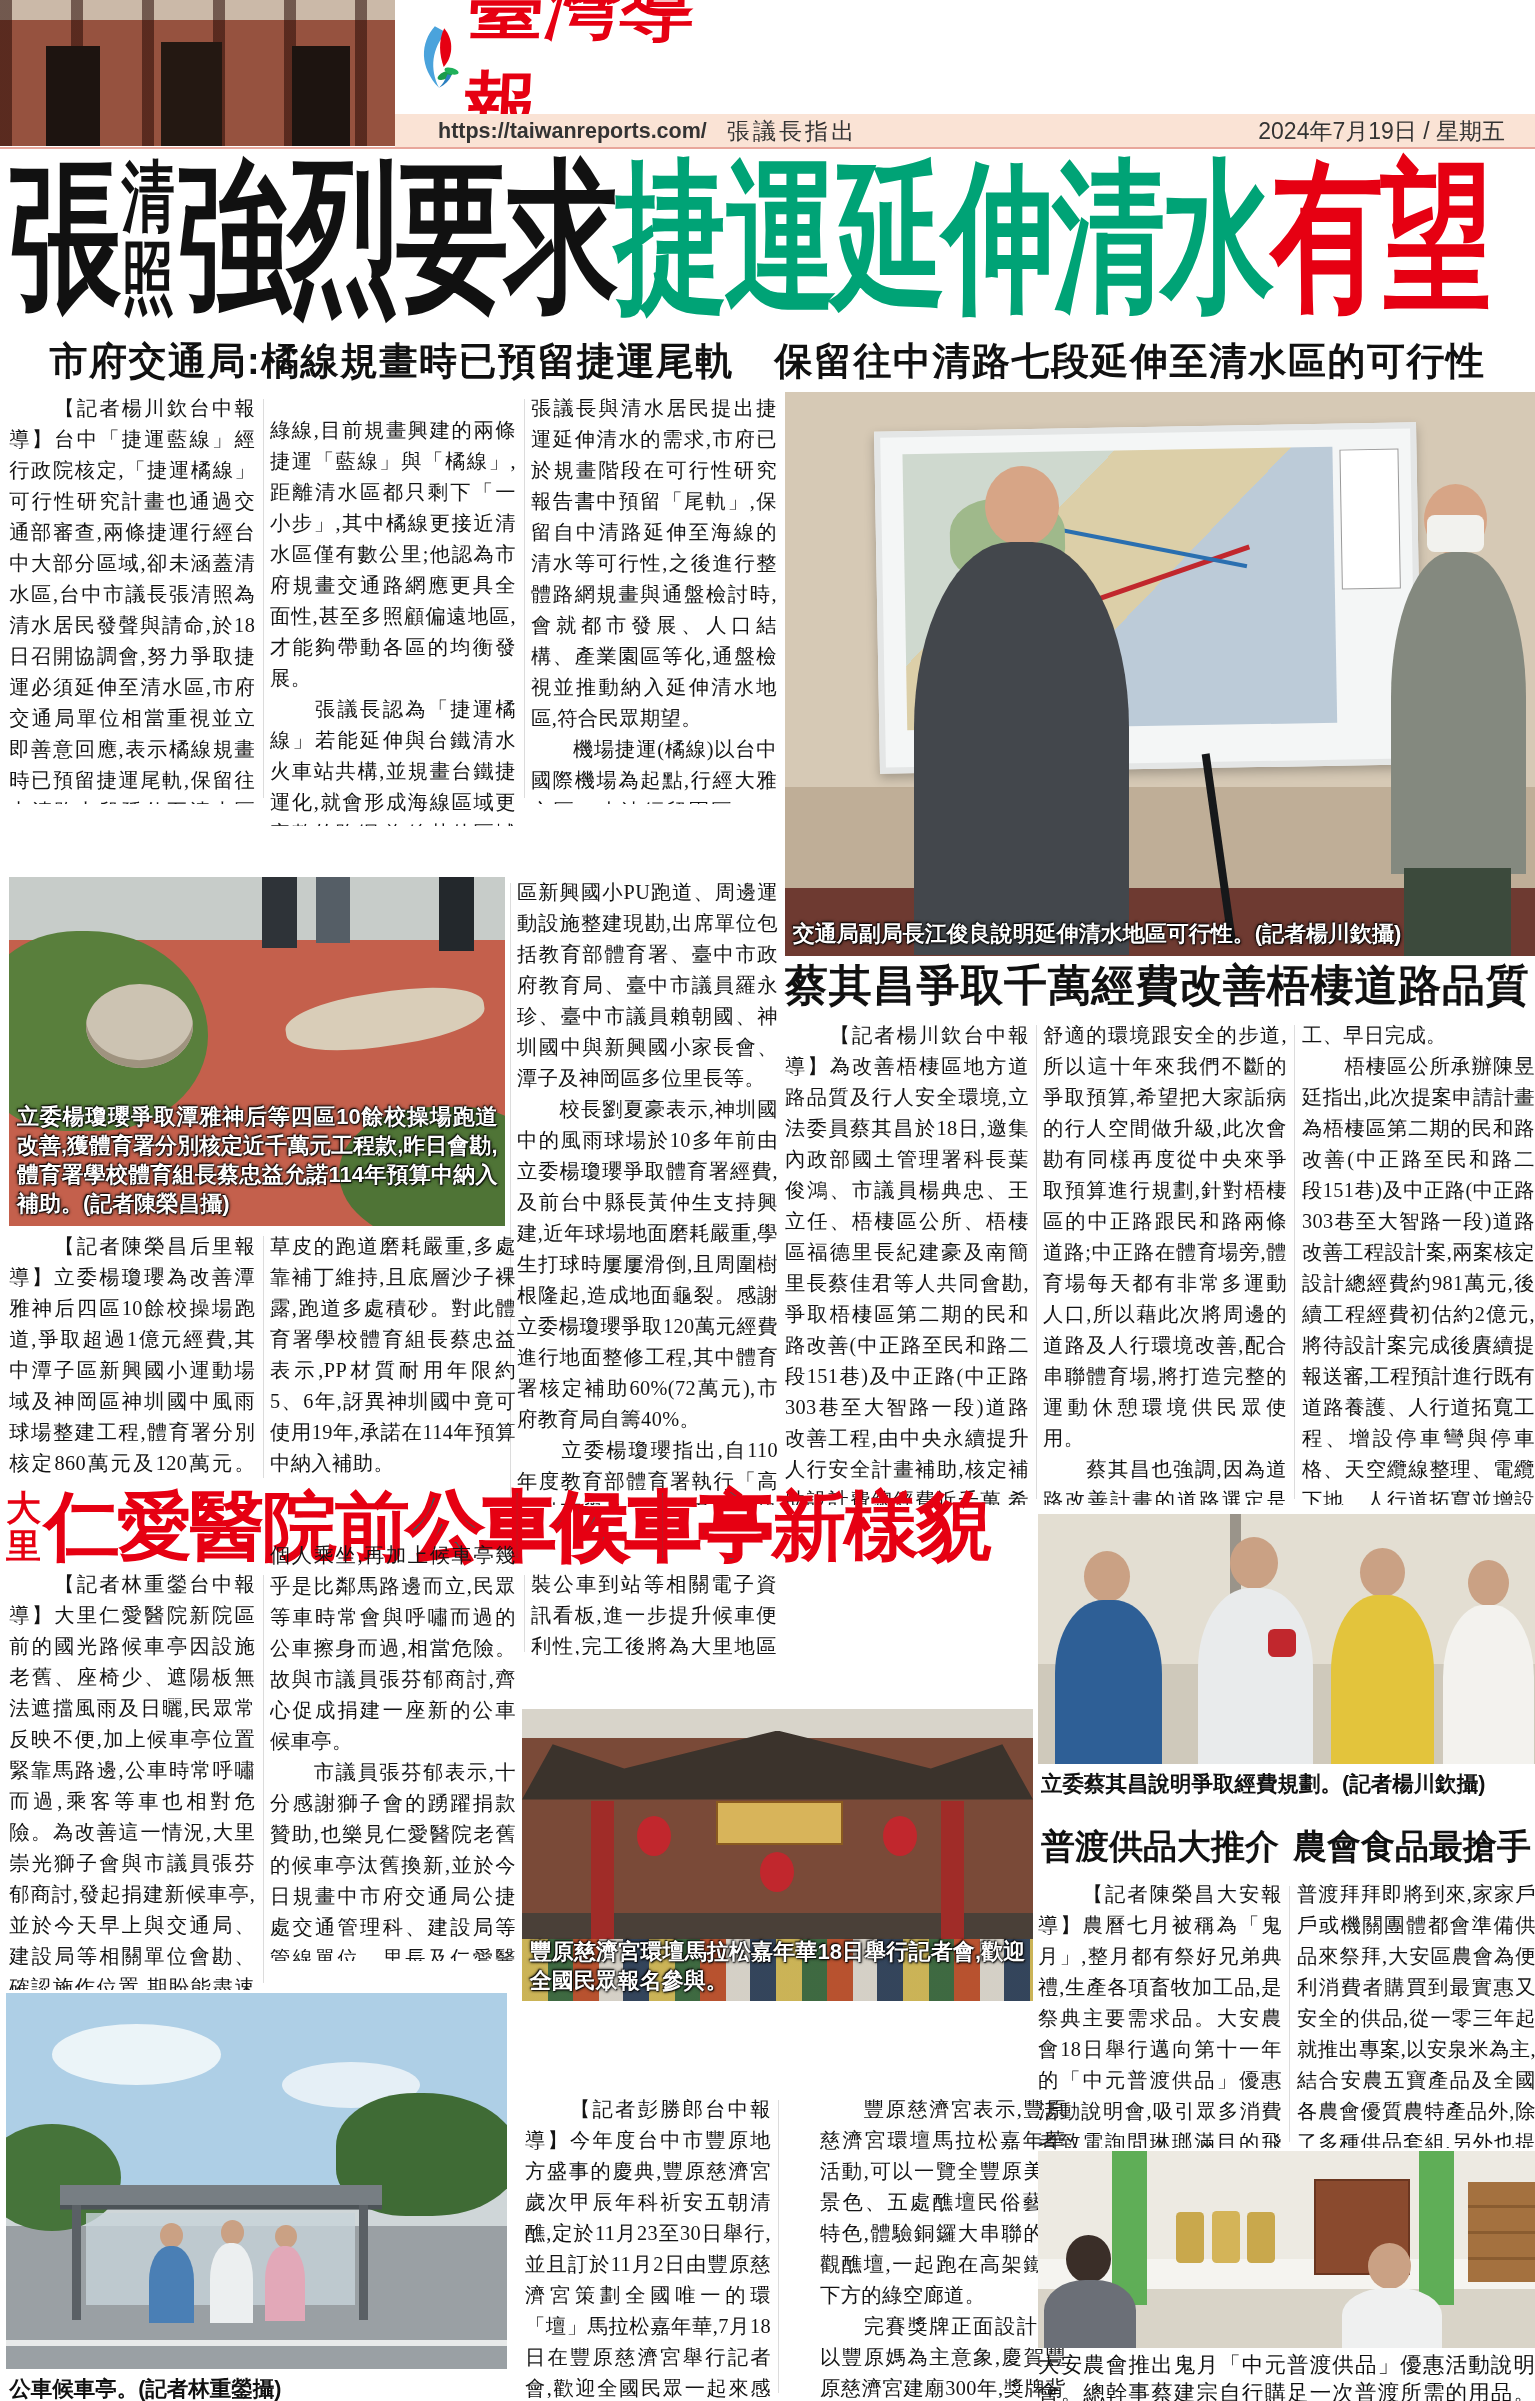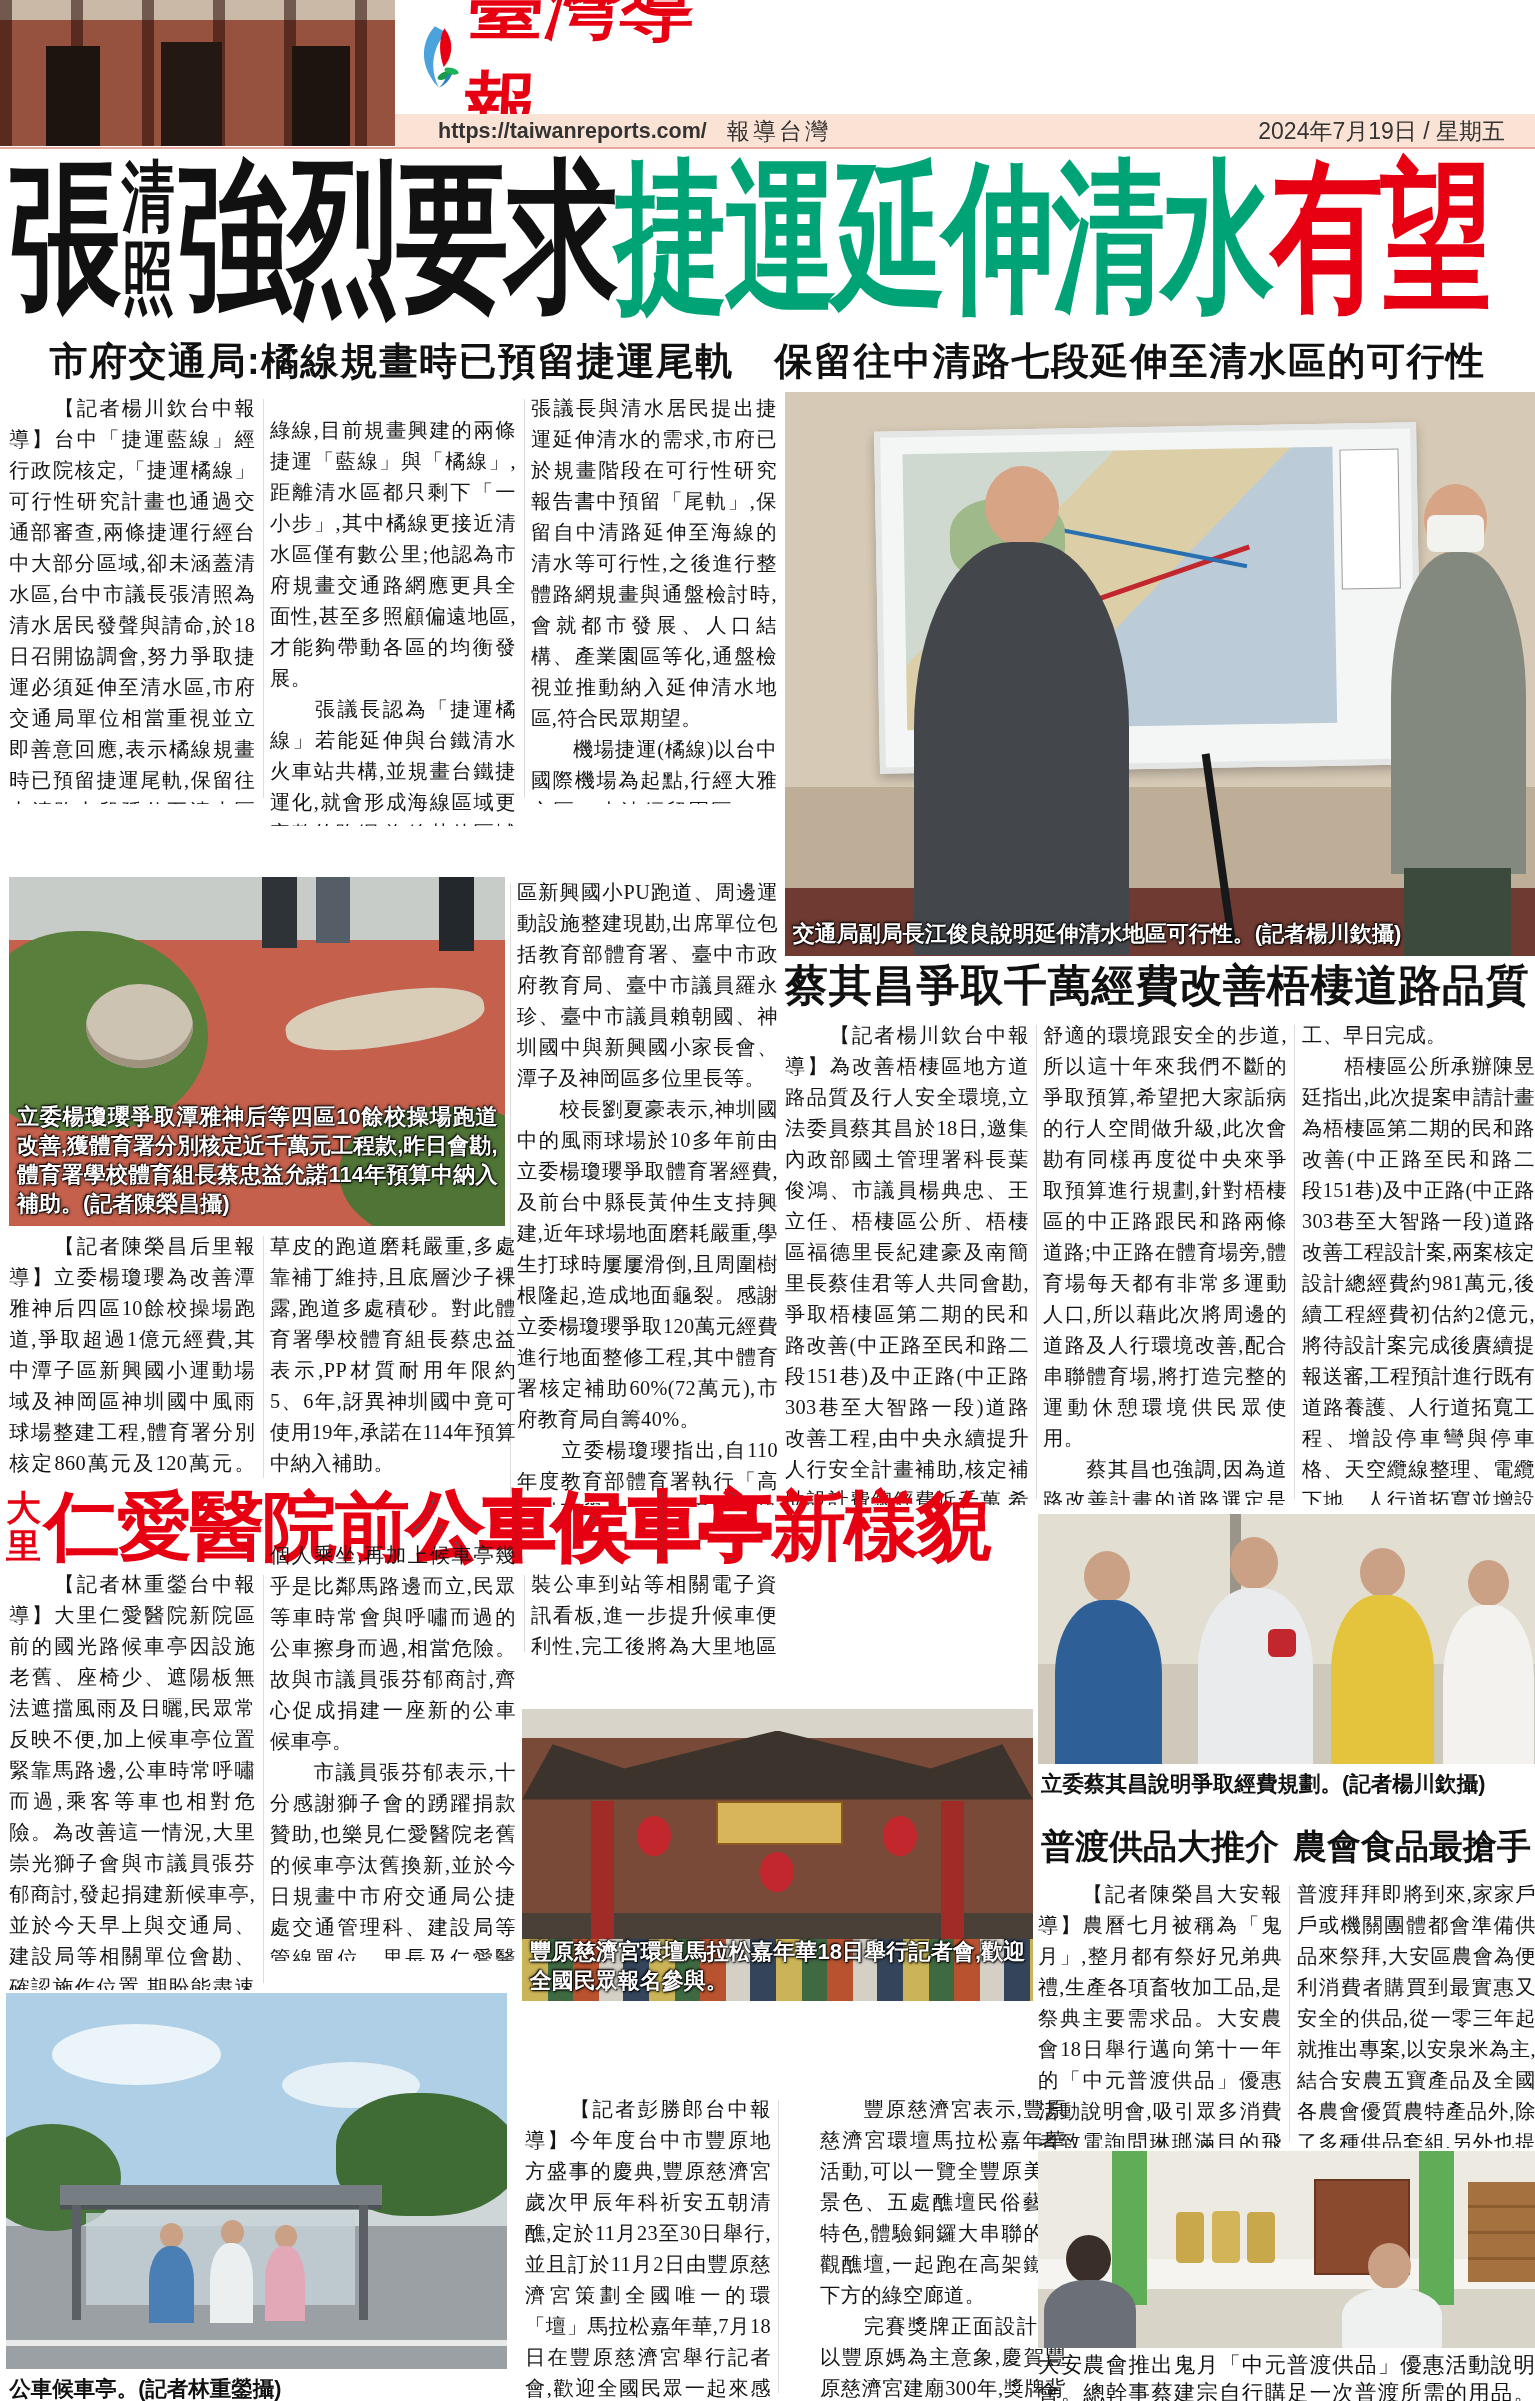--- a/index.html
+++ b/index.html
@@ -71,21 +71,21 @@
       <ellipse cx="58" cy="100" rx="16" ry="7" fill="#199b4c" transform="rotate(-25 58 100)"></ellipse>
       <ellipse cx="70" cy="92" rx="14" ry="6" fill="#1fb05a" transform="rotate(15 70 92)"></ellipse>
       <path d="M46 124 C 58 118 66 110 70 100 L 62 98 C 58 110 52 118 46 124 Z" fill="#2a7fc0"></path>
     </svg>
     <span class="masthead-brand">臺灣導報</span>
   </div>
 
 
   <div class="infobar">
     <span style="font-weight:bold;font-size:21.5px;margin-left:43px;">https://taiwanreports.com/</span>
-    <span style="font-size:23px;margin-left:20px;letter-spacing:3.1px;">報導台灣</span>
+    <span style="font-size:23px;margin-left:20px;letter-spacing:3.1px;">張議長指出</span>
     <span style="font-size:23px;margin-left:auto;margin-right:31px;">2024年7月19日 / 星期五</span>
   </div>
   <div class="abs" style="left:0;top:147px;width:1535px;height:2.3px;background:#e8a79c;"></div>
 
   <div class="leadline">
     <div class="inner">
       <span class="bigch">張</span>
       <span class="stack2">
         <span>清</span>
         <span>照</span>

